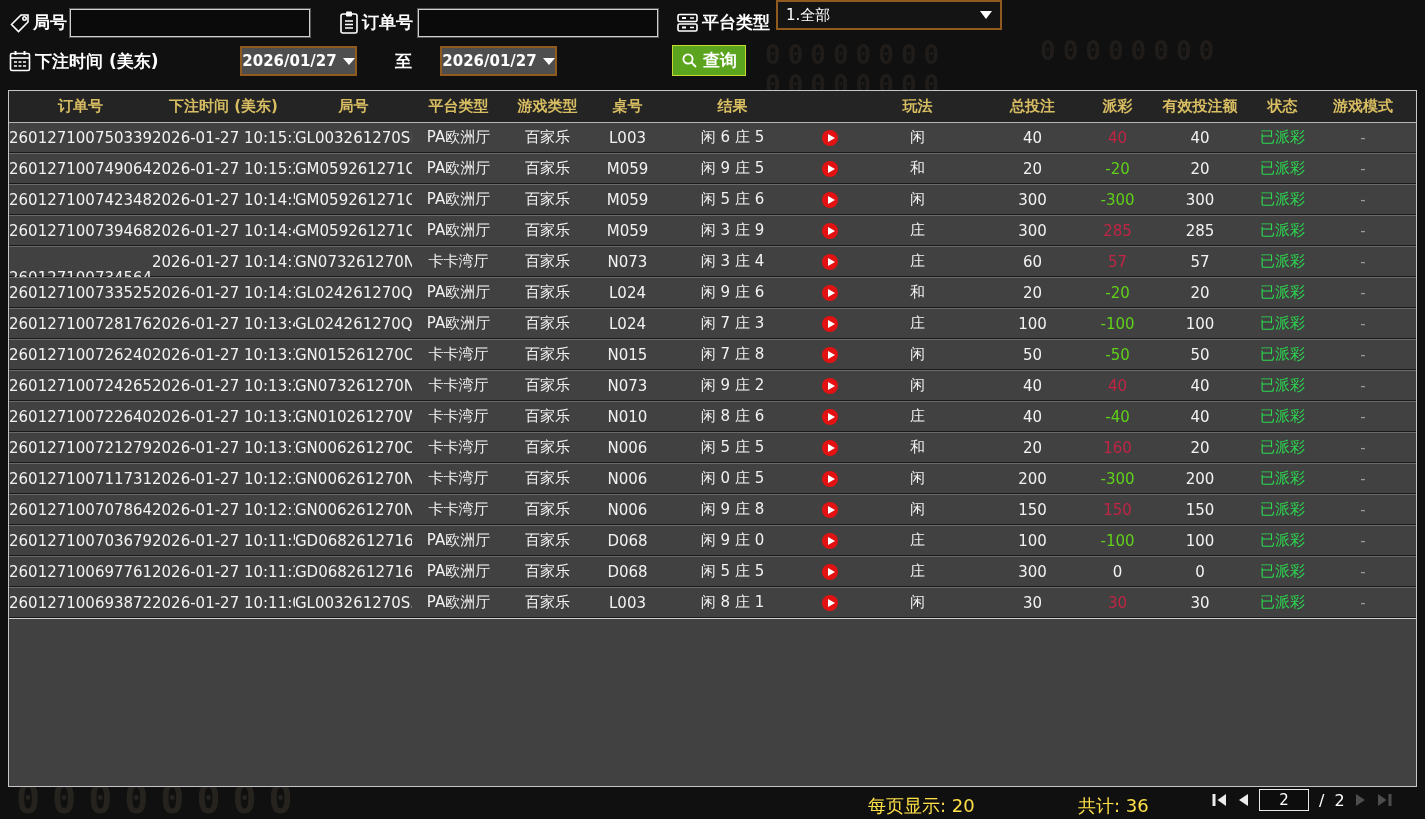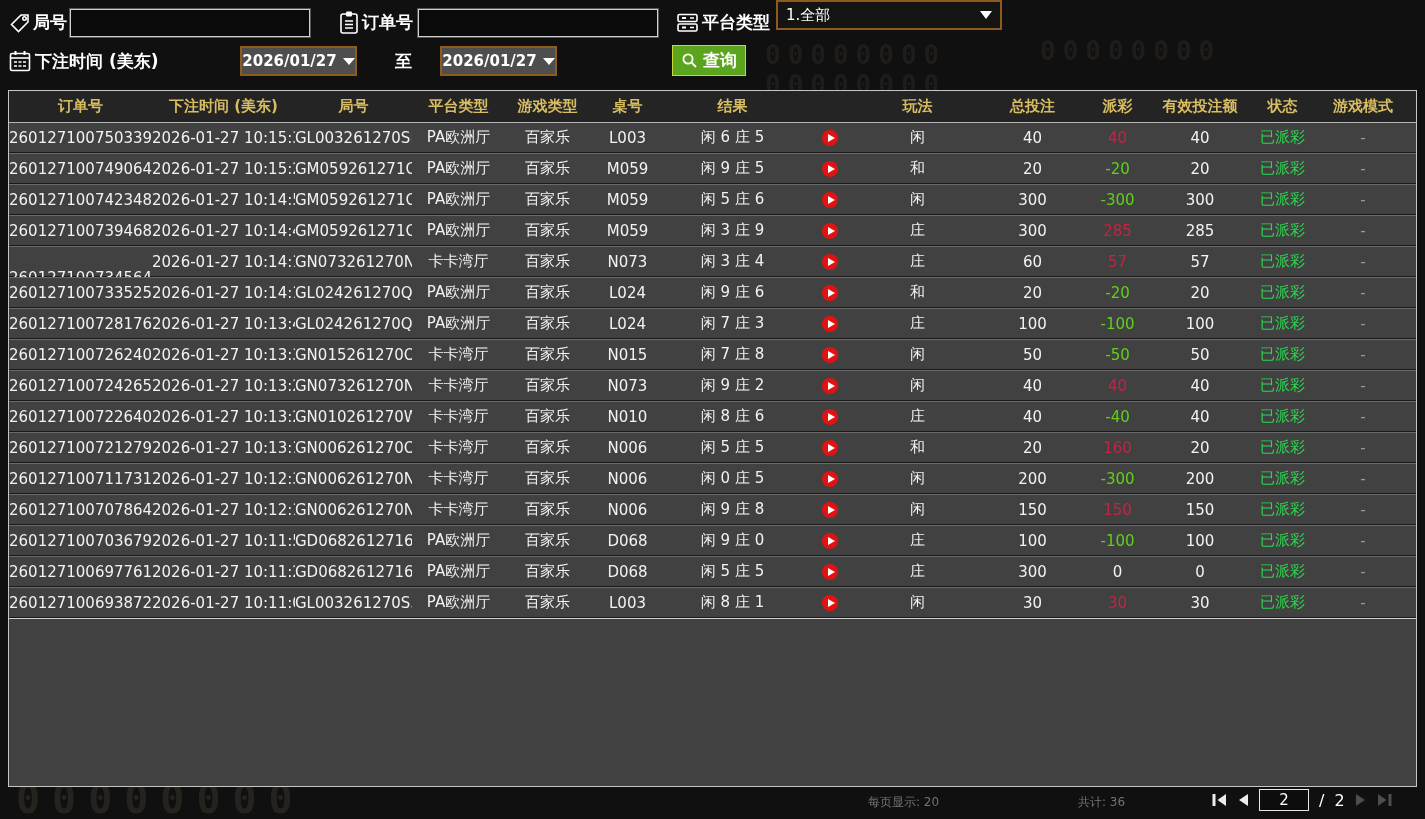--- a/index.html
+++ b/index.html
@@ -77,21 +77,21 @@
   .playbtn {
     display:inline-block; width:16px; height:16px; border-radius:50%;
     background:#e31212; position:relative; cursor:pointer; vertical-align:middle;
   }
   .playbtn::after {
     content:""; position:absolute; left:6px; top:4px;
     border-left:7px solid #fff; border-top:4px solid transparent; border-bottom:4px solid transparent;
   }
 
   
-  .foot-text { position:absolute; font-size:12px; color:#737373; white-space:nowrap; }
+  .foot-text { position:absolute; font-size:18px; color:#fde047; white-space:nowrap; }
   .pager { position:absolute; left:1212px; top:789px; display:flex; align-items:center; gap:10px; }
   .pager svg { display:block; }
   .page-input {
     width:50px; height:22px; box-sizing:border-box; background:#0d0d0d;
     border:1px solid #e8e8e8; color:#fff; text-align:center; font-size:15px;
     font-family:"DejaVu Sans",sans-serif;
   }
   .page-sep, .page-total { color:#fff; font-size:16px; }
 
   .wm {

